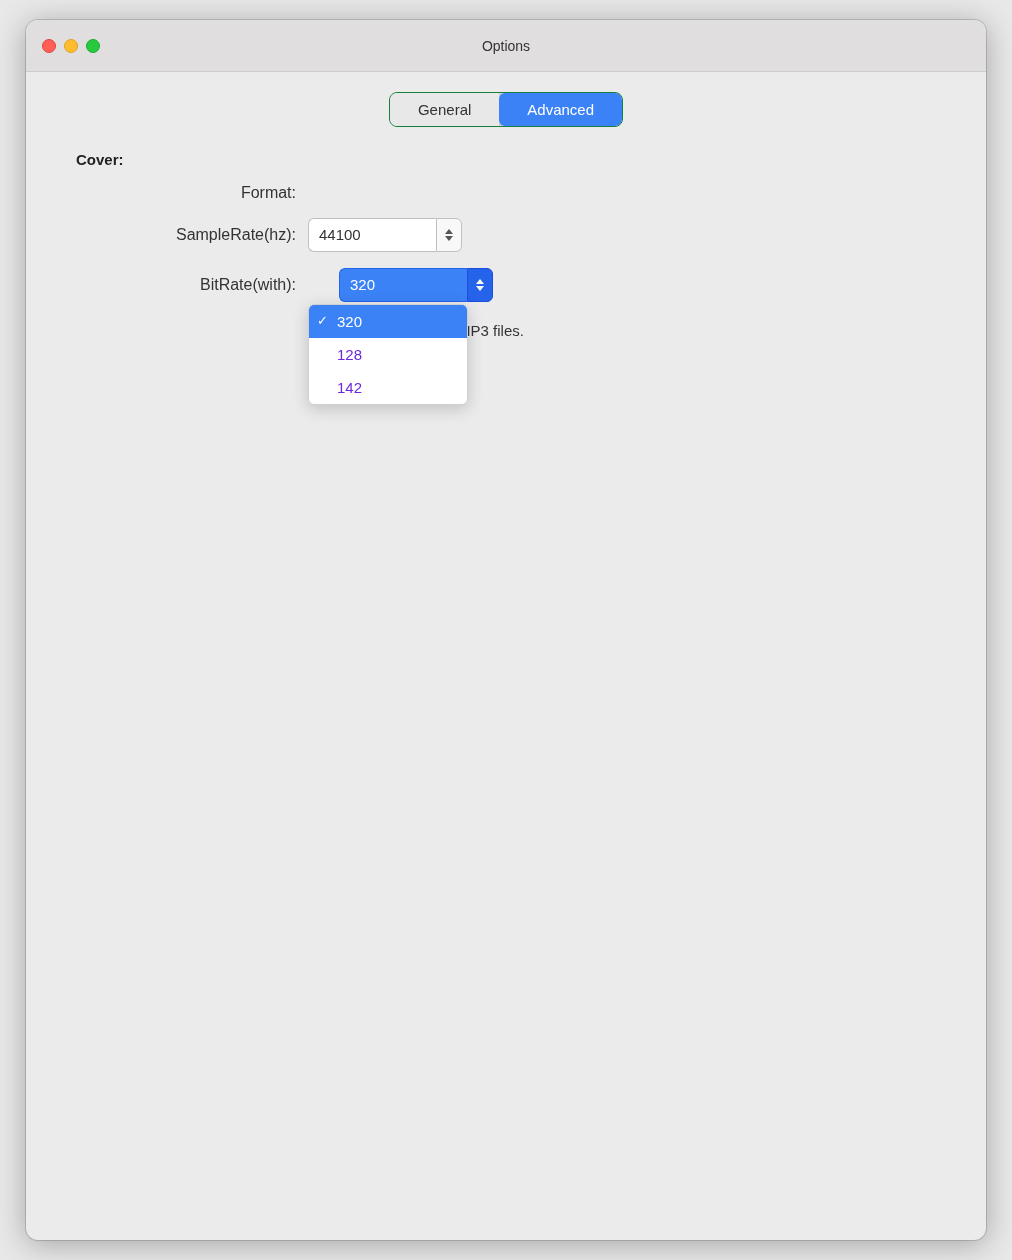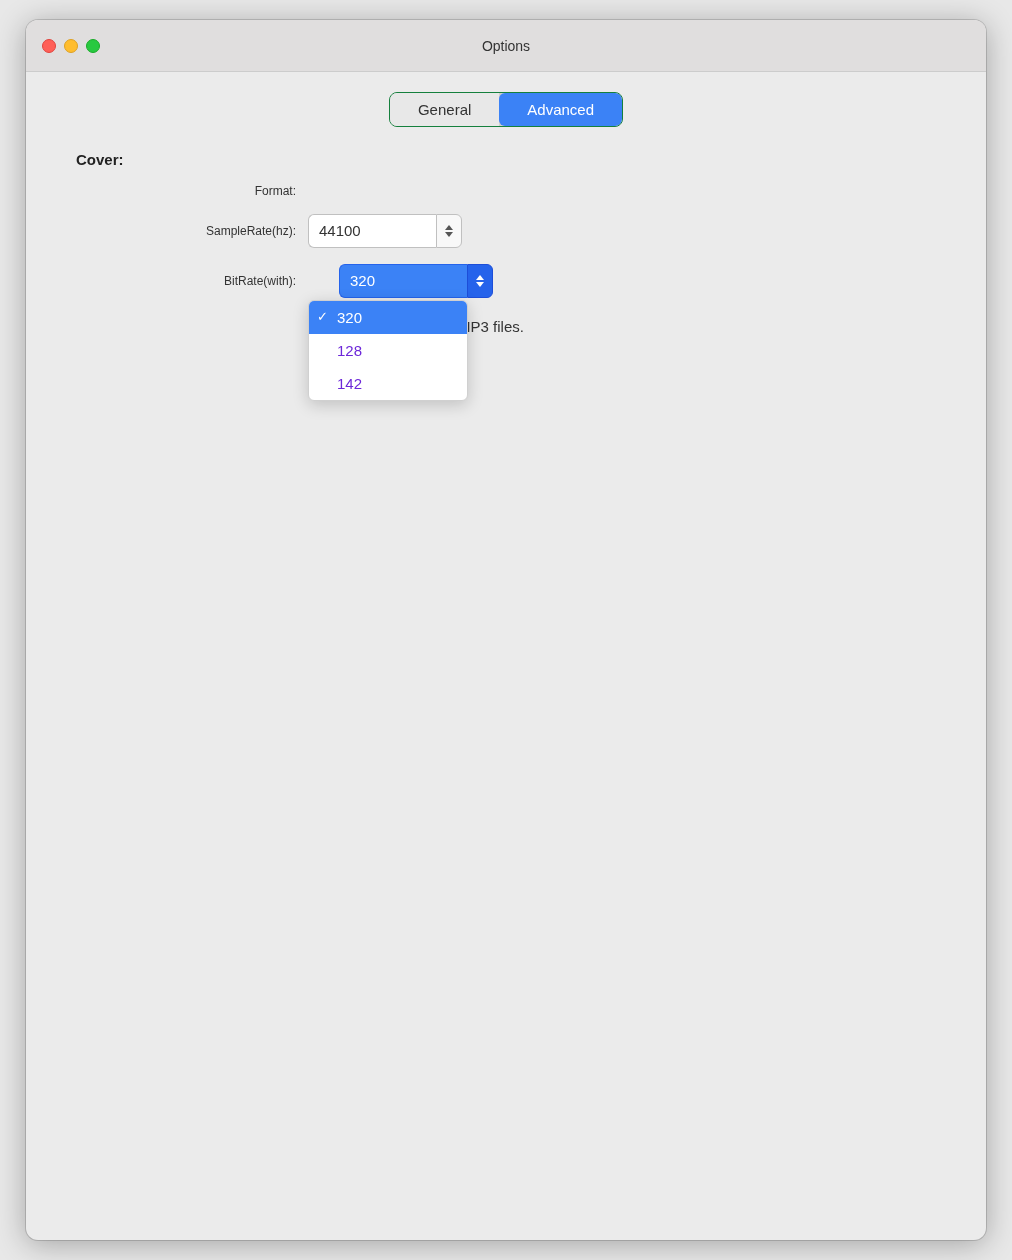--- a/index.html
+++ b/index.html
@@ -126,21 +126,21 @@
     }
 
     .form-row {
       display: flex;
       align-items: center;
       margin-bottom: 16px;
       position: relative;
     }
 
     .form-row label {
-      font-size: 12px;
+      font-size: 16px;
       color: #333;
       text-align: right;
       min-width: 220px;
       margin-right: 12px;
       font-weight: 500;
     }
 
     
     .dropdown-wrapper {
       position: relative;

